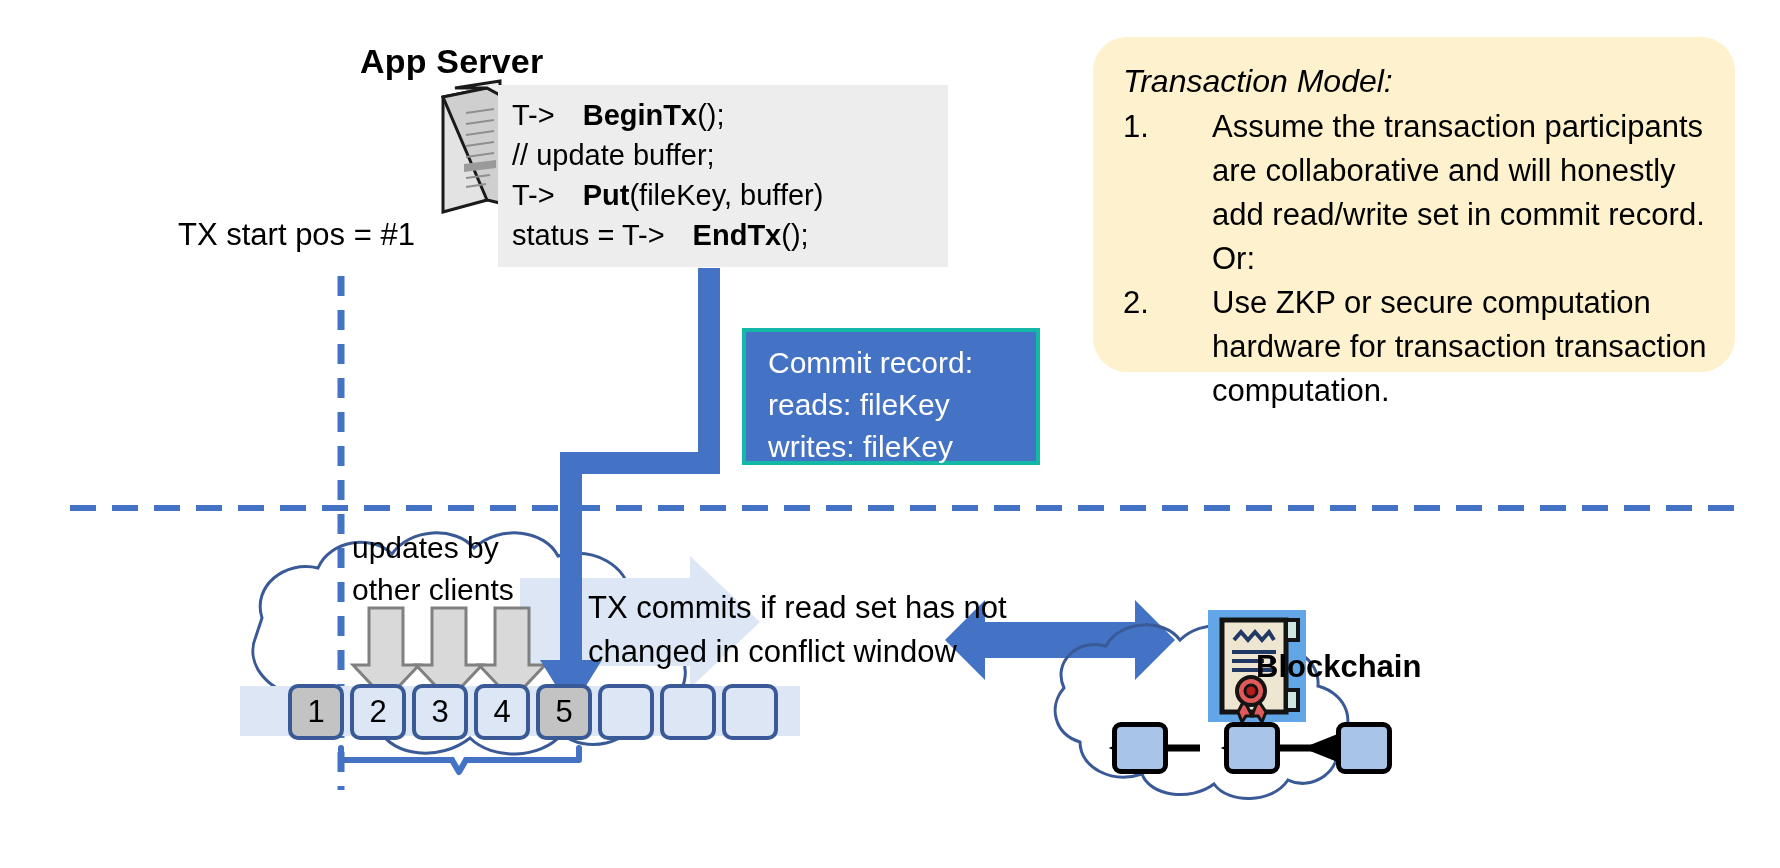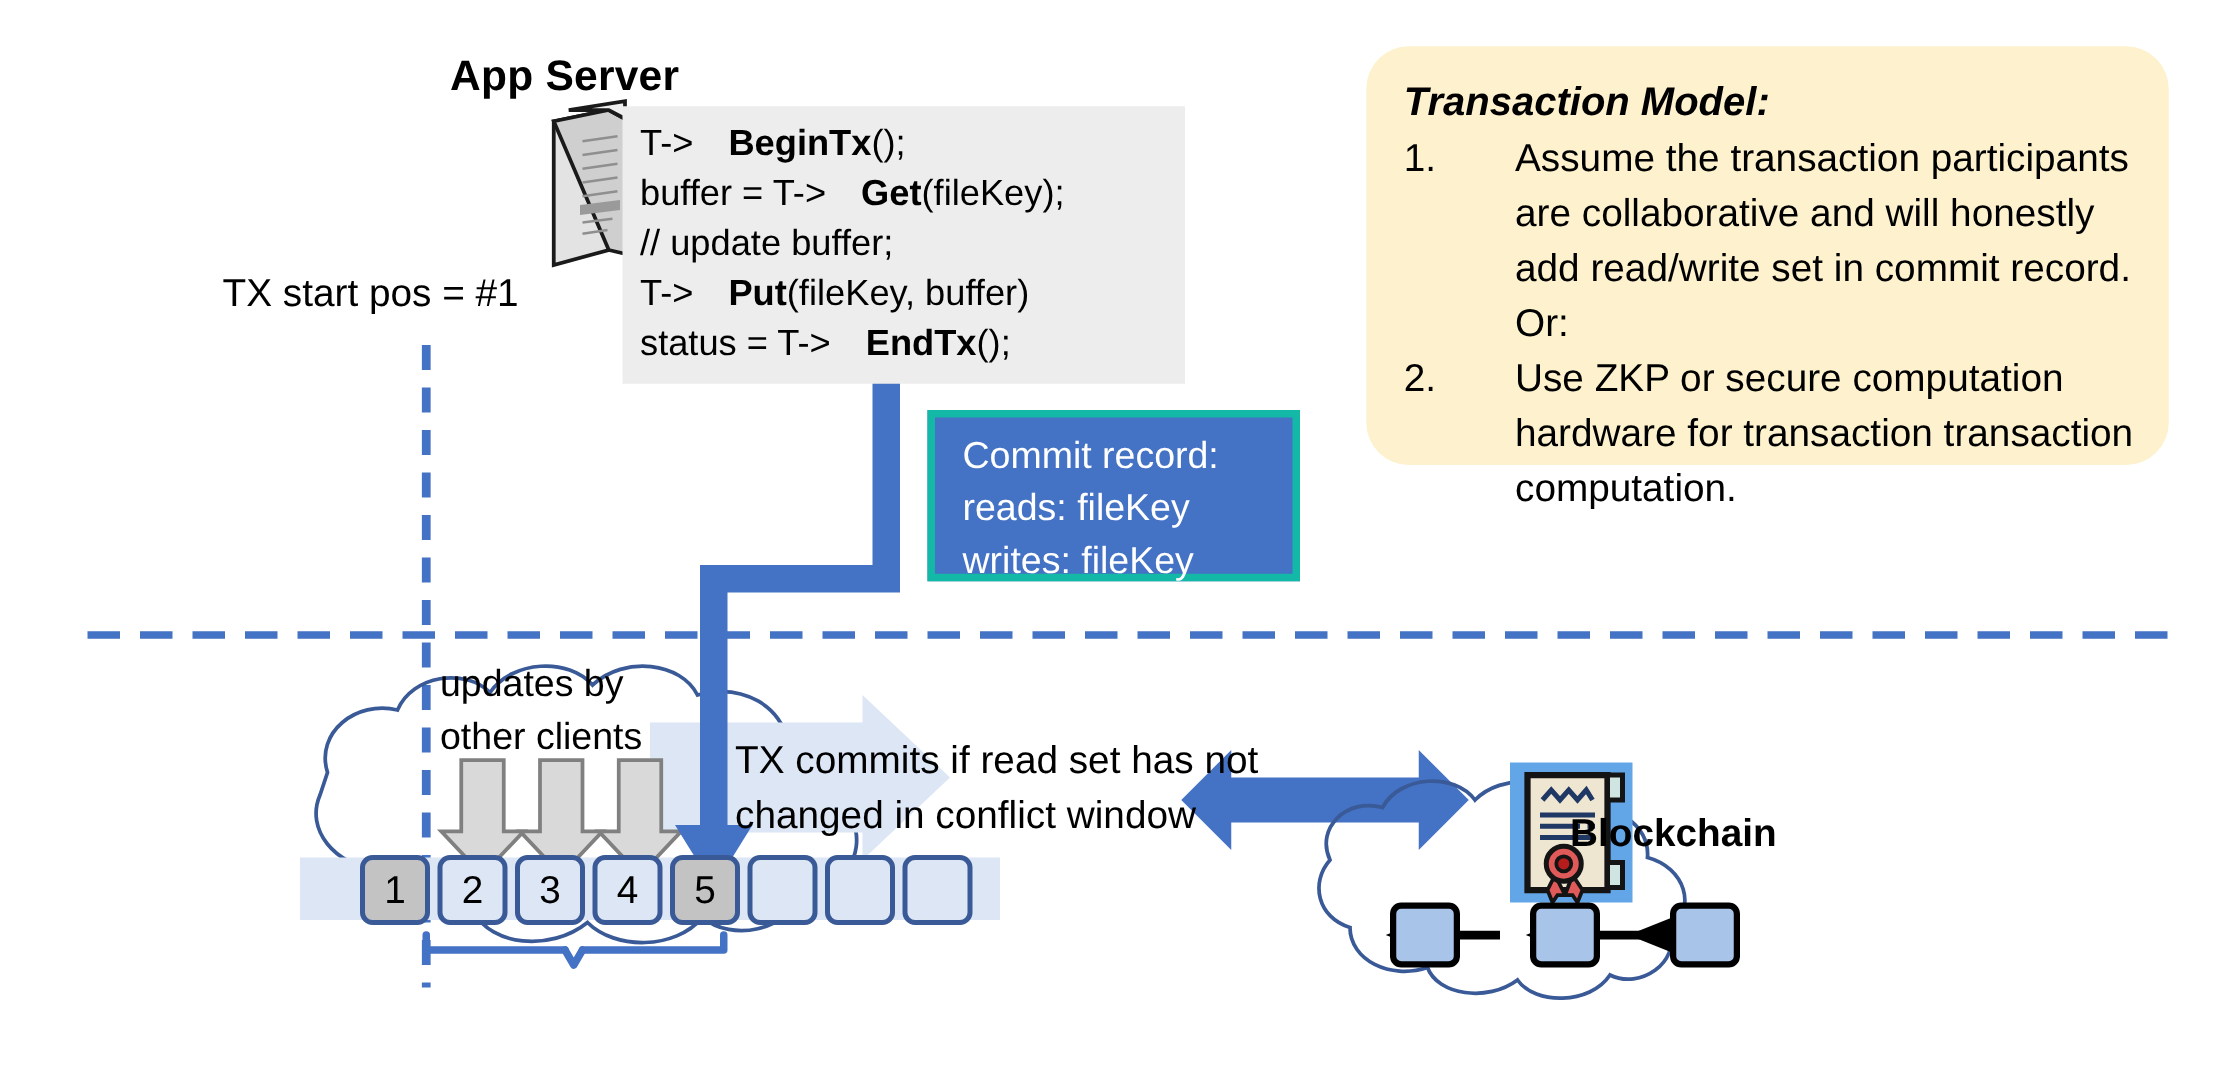--- a/index.html
+++ b/index.html
@@ -12,26 +12,26 @@
   
   .app-server-title{left:360px;top:42px;font-size:34px;font-weight:bold;letter-spacing:.2px;}
   .tx-start-label{left:178px;top:217px;font-size:31px;}
 
   .code-box{left:498px;top:85px;width:450px;background:#ededed;padding:10px 12px 12px 14px;
             box-sizing:border-box;}
   .code-line{font-size:29px;line-height:40px;white-space:nowrap;color:#000;}
   .code-line b{font-weight:bold;margin-left:28px;}
 
   .commit-box{left:742px;top:328px;width:298px;height:137px;background:#4472c4;
-              border:6px solid #14b8a6;box-sizing:border-box;padding:10px 0 0 22px;}
+              border:4px solid #14b8a6;box-sizing:border-box;padding:10px 0 0 22px;}
   .commit-line{color:#ffffff;font-size:30px;line-height:42px;white-space:nowrap;}
 
   .model-box{left:1093px;top:37px;width:642px;height:335px;background:#fdf2cd;
              border-radius:34px;box-sizing:border-box;padding:22px 26px 0 30px;}
-  .model-title{font-size:32px;font-style:italic;font-weight:bold;line-height:44px;margin-bottom:2px;}
+  .model-title{font-size:32px;font-style:italic;font-weight:normal;line-height:44px;margin-bottom:2px;}
   .model-item{display:flex;font-size:31px;line-height:44px;}
   .model-num{width:52px;flex:0 0 52px;}
   .model-txt{flex:1;margin-left:37px;}
 
   .updates-label{left:352px;top:527px;font-size:30px;line-height:42px;}
   .commits-label{left:588px;top:586px;font-size:31px;line-height:44px;}
   .conflict-label{left:312px;top:787px;font-size:31px;font-weight:bold;}
   .blockchain-label{left:1256px;top:649px;font-size:31px;font-weight:bold;}
 
   
@@ -154,21 +154,20 @@
       <circle cx="1251" cy="691" r="6" fill="#b71c1c" stroke="#141414" stroke-width="3"></circle>
     </g>
   </svg>
 
   <div class="abs app-server-title">App Server</div>
 
   <div class="abs tx-start-label">TX start pos = #1</div>
 
   <div class="abs code-box" id="code-box">
       <div class="code-line"><span>T-&gt;</span><b>BeginTx</b><span>();</span></div>
-      <div class="code-line"><span>buffer = T-&gt;</span><b>Get</b><span>(fileKey);</span></div>
       <div class="code-line"><span>// update buffer;</span></div>
       <div class="code-line"><span>T-&gt;</span><b>Put</b><span>(fileKey, buffer)</span></div>
       <div class="code-line"><span>status = T-&gt;</span><b>EndTx</b><span>();</span></div>
     </div>
 
   <div class="abs commit-box">
     <div class="commit-line">Commit record:</div>
     <div class="commit-line">reads: fileKey</div>
     <div class="commit-line">writes: fileKey</div>
   </div>

